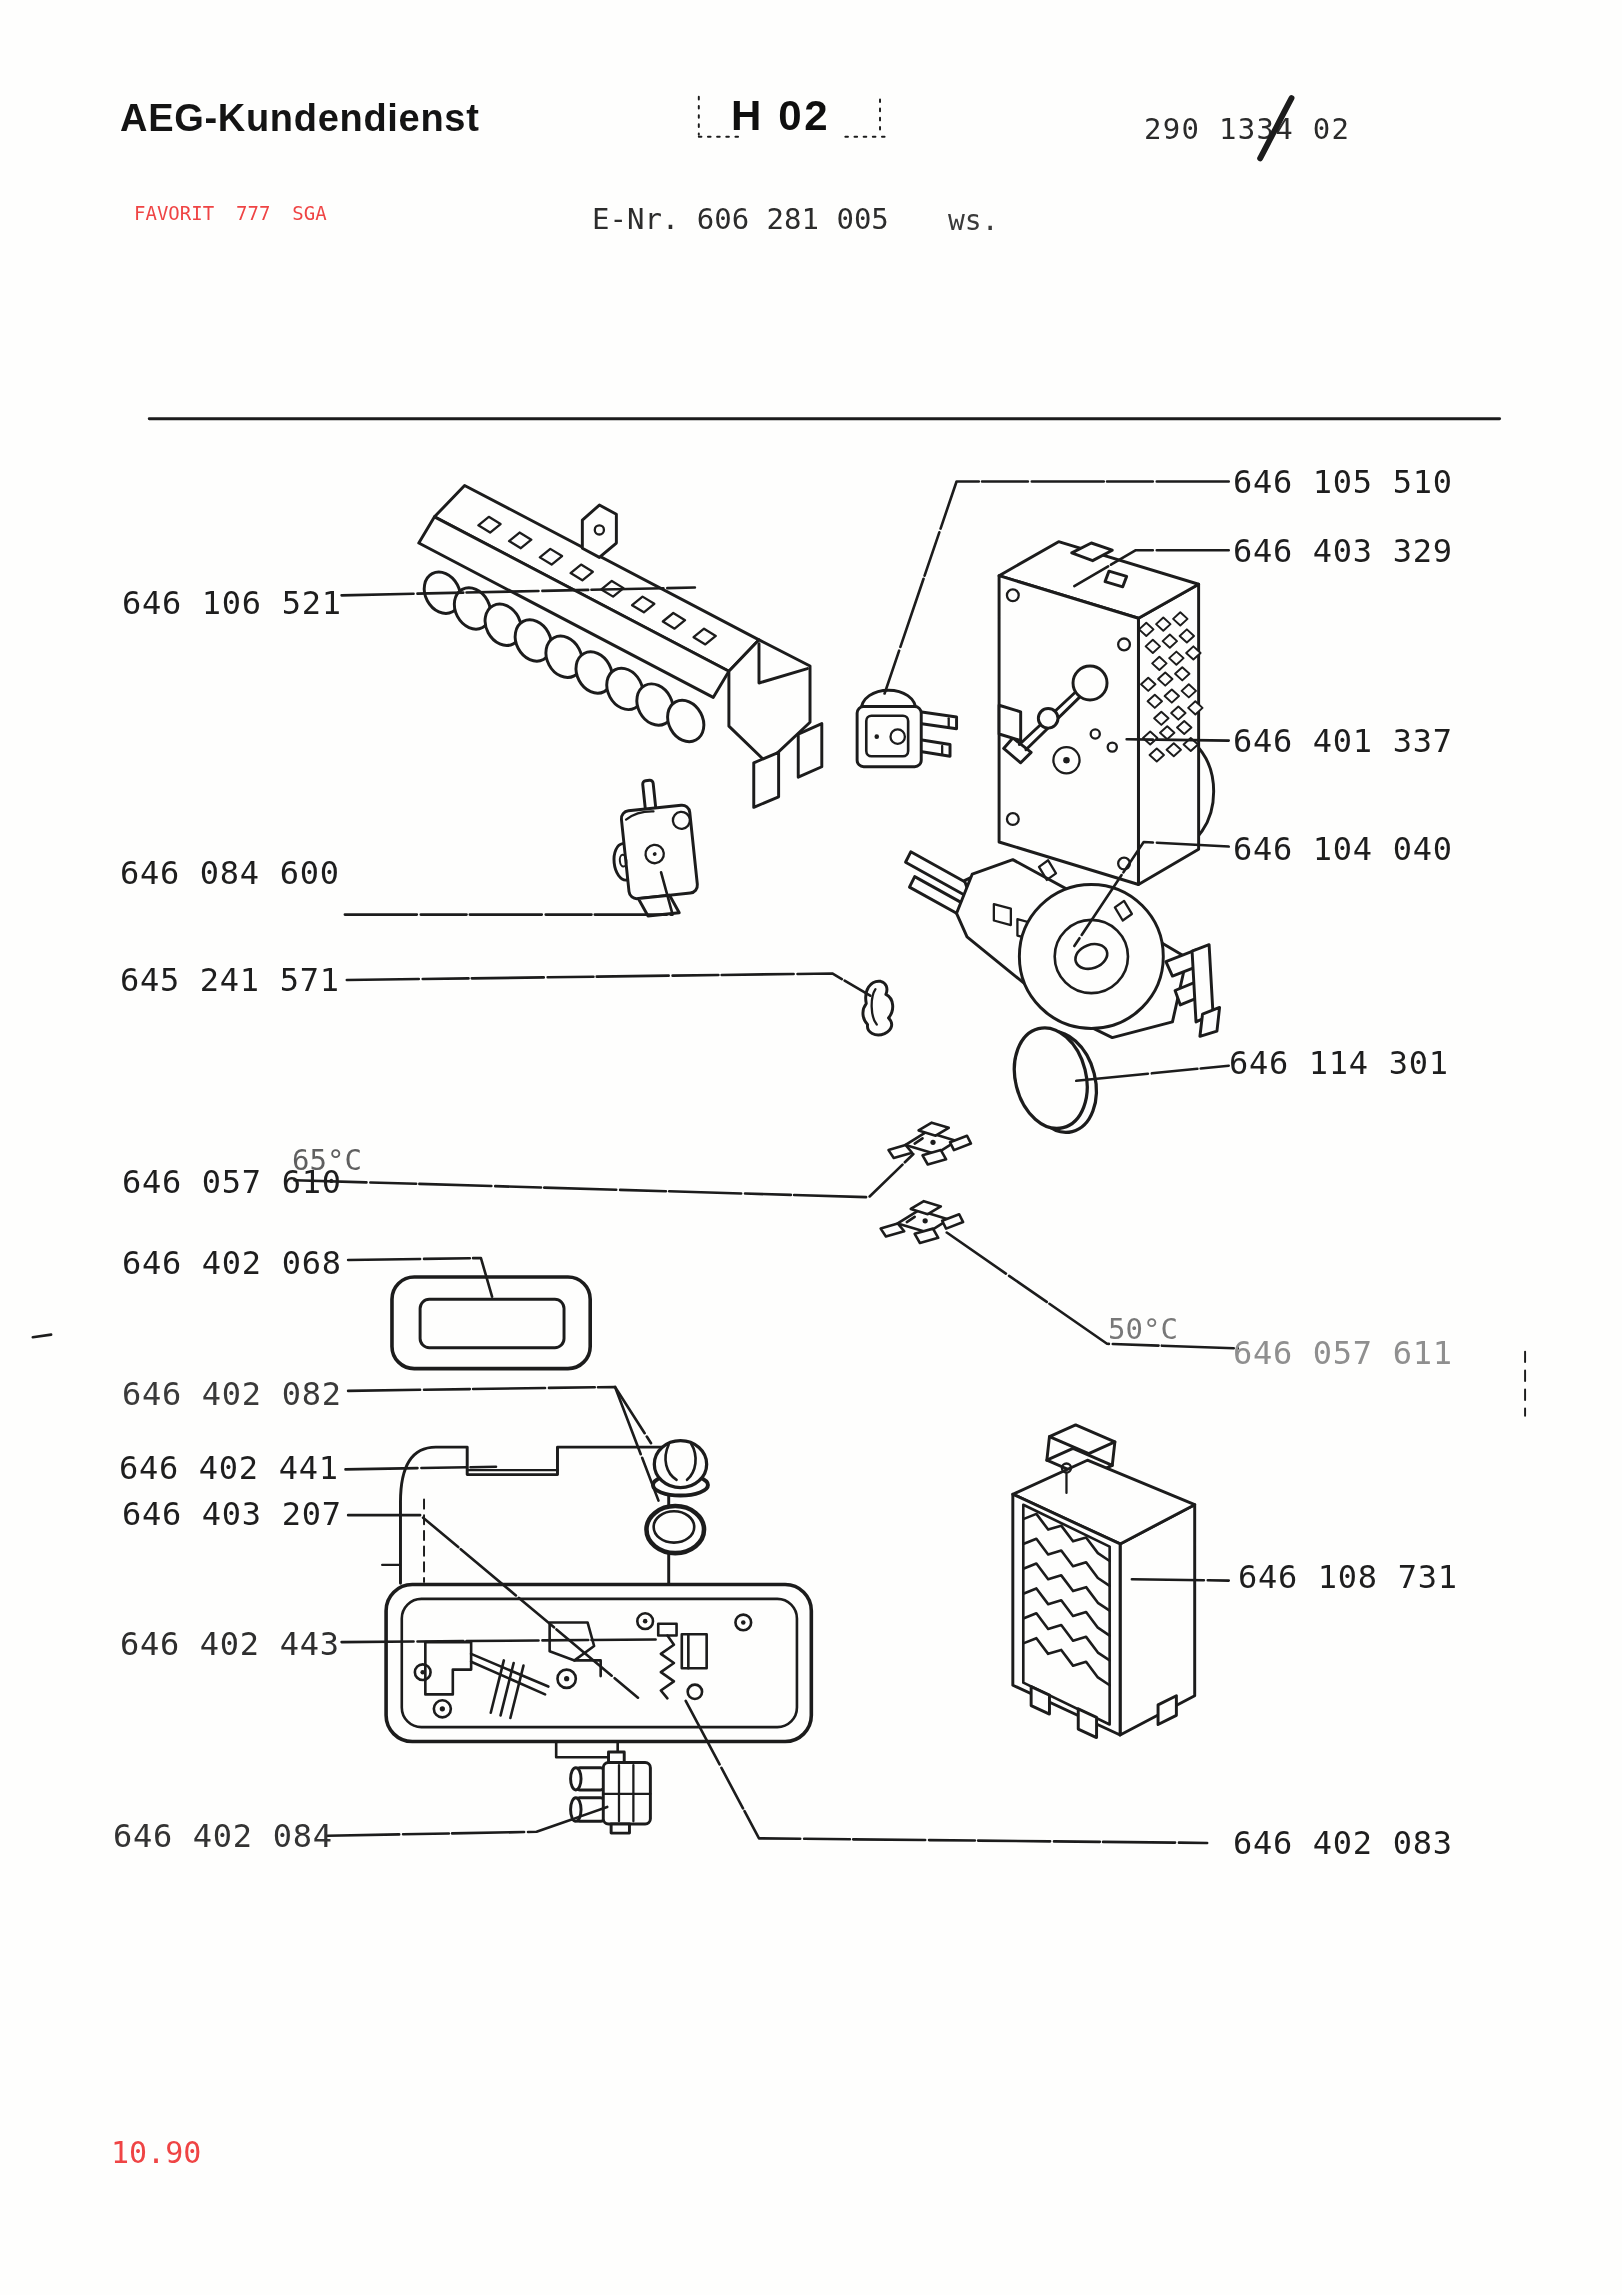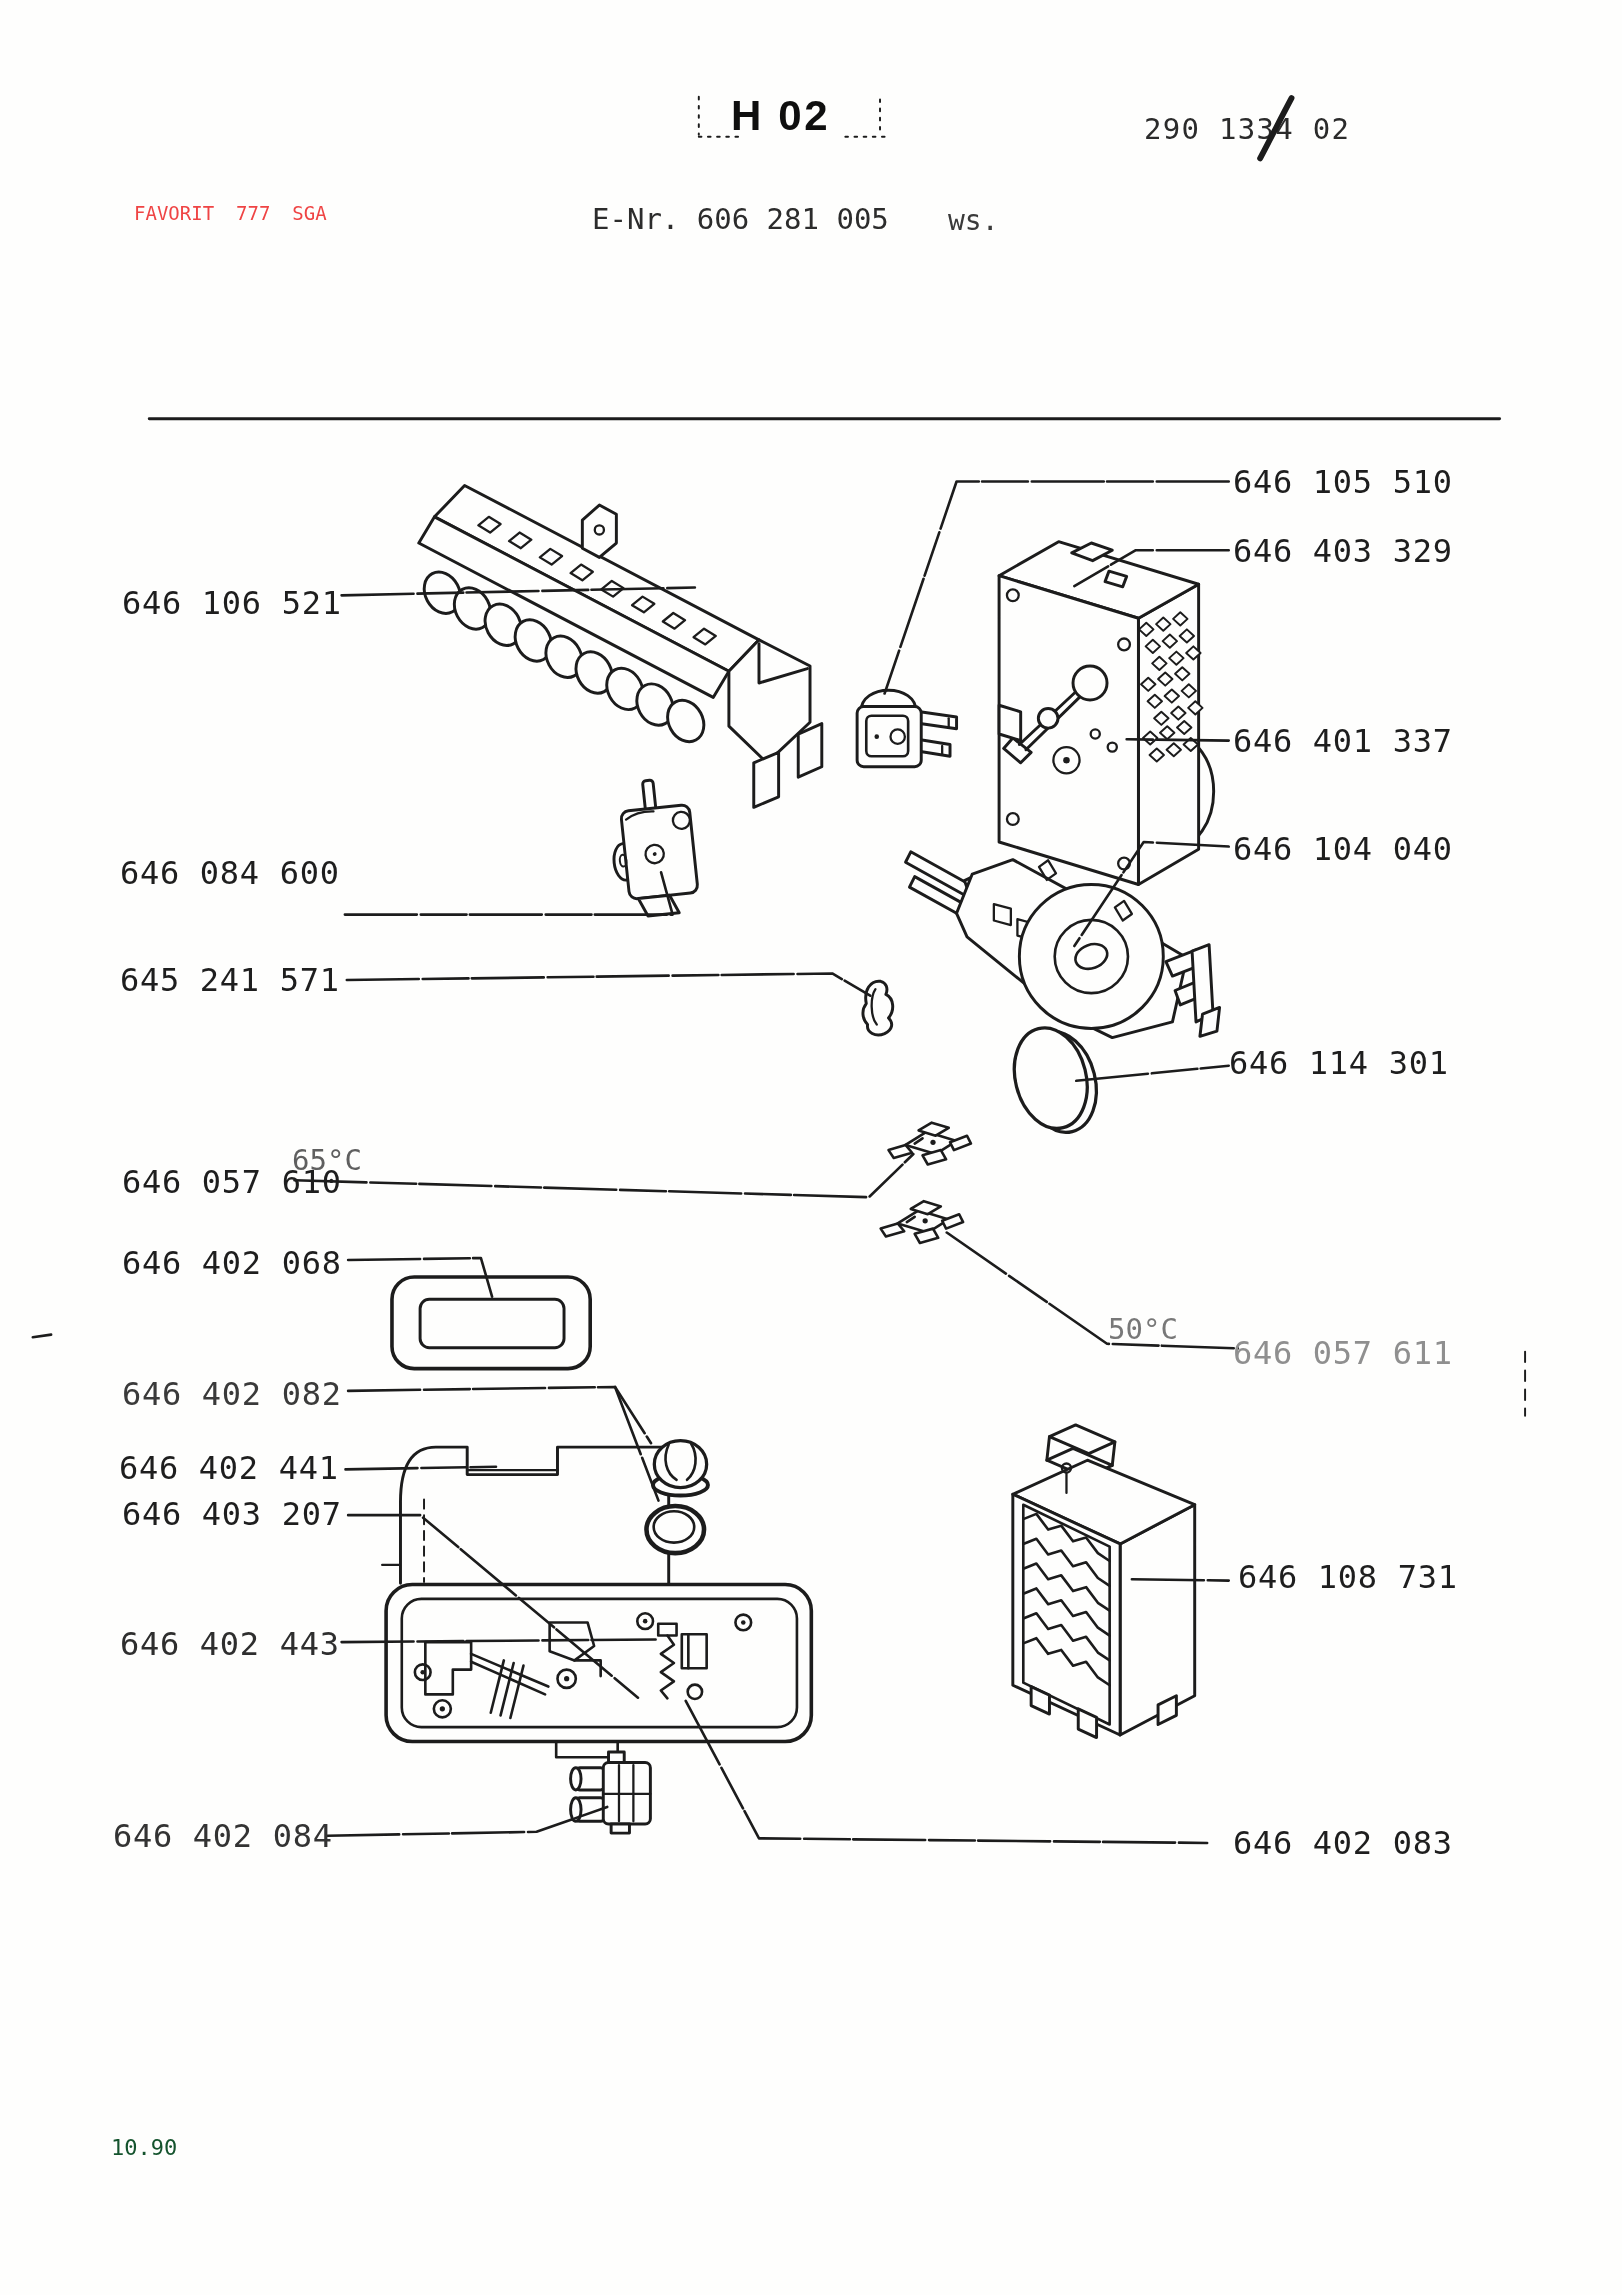--- a/index.html
+++ b/index.html
@@ -14,37 +14,38 @@
   }
   .section-code{
     font-family:"Liberation Sans",sans-serif;font-weight:700;
     font-size:42px;letter-spacing:2.6px;color:#0f0f0f;white-space:pre;
   }
   .doc-number{font-size:29px;letter-spacing:1.3px;color:#2b2b2b;white-space:pre;}
   .doc-number .struck{position:relative;display:inline-block;}
   .model{font-size:19px;color:#ef4444;word-spacing:10.5px;white-space:pre;}
   .enr{font-size:29px;color:#2c2c2c;white-space:pre;}
   .ws{font-size:28px;color:#3a3a3a;white-space:pre;}
-  .footer-code{font-size:22px;color:#14532d;white-space:pre;}
+  .footer-code{font-size:30px;color:#ef4444;white-space:pre;}
   .label{
     position:absolute;font-size:32px;letter-spacing:0.7px;line-height:34px;
     color:#1e1e1e;white-space:pre;
   }
   .temp-label{
     position:absolute;font-size:29px;line-height:30px;color:#5f5f5f;white-space:pre;
   }
   svg{position:absolute;left:0;top:0;}
   .ink{stroke:#1c1c1c;fill:none;stroke-linecap:round;stroke-linejoin:round;}
   .w{fill:#fefefd;}
 </style>
 </head>
 <body>
 
 <div class="page">
 
+  <div class="abs brand" style="left:120px;top:97px">AEG-Kundendienst</div>
   <div class="abs section-code" style="left:731px;top:92px">H 02</div>
   <div class="abs doc-number" style="left:1144px;top:112px"><span>290 133</span><span class="struck">4</span><span> 02</span></div>
   <div class="abs model" style="left:134px;top:202px">FAVORIT 777 SGA</div>
   <div class="abs enr" style="left:592px;top:202px">E-Nr. 606 281 005</div>
   <div class="abs ws" style="left:948px;top:204px">ws.</div>
   <div class="abs footer-code" style="left:111px;top:2135px">10.90</div>
 
   <svg width="1622" height="2295" viewBox="0 0 2479 3508">
     <defs>
       <path id="tdia" d="M0,-10 L11,0 L0,10 L-11,0 Z"></path>

